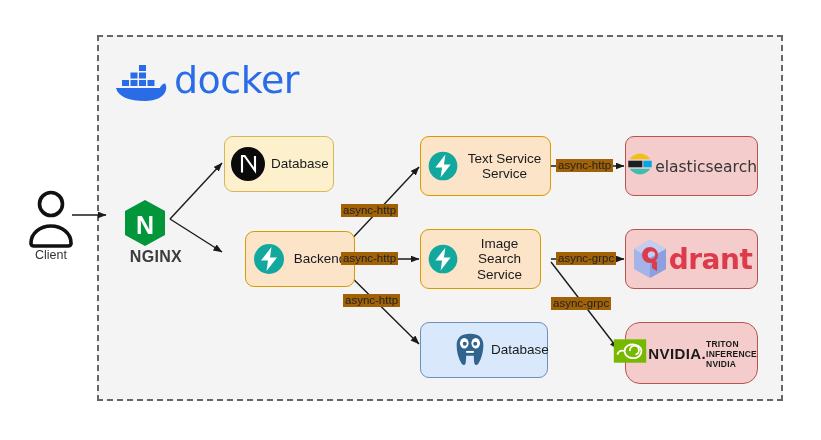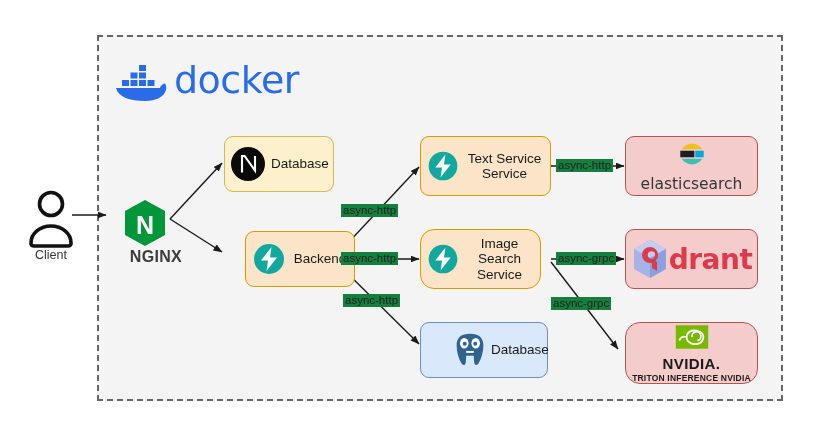--- a/index.html
+++ b/index.html
@@ -104,30 +104,30 @@
     font-family: "DejaVu Sans", sans-serif;
     letter-spacing: -0.5px;
     line-height: 46px;
   }
 
   
   .edge-label {
     position: absolute;
     font-size: 11.5px;
     color: #222222;
-    background: #15803d;
+    background: #a16207;
     padding: 0 2px;
     white-space: nowrap;
     line-height: 13px;
   }
 
   
   .store-stack {
     display: flex;
-    flex-direction: column;
+    flex-direction: row;
     align-items: center;
     justify-content: flex-end;
     width: 100%;
   }
   #elasticsearch-text {
     font-size: 15.5px;
     color: #353535;
     margin-top: 2px;
     font-family: "DejaVu Sans", sans-serif;
   }
@@ -242,21 +242,21 @@
       <circle cx="23" cy="23" r="15" fill="#12a89d"></circle>
       <polygon points="25.5,11 15,24.5 22,24.5 20.5,35 31,21.5 24,21.5" fill="#ffffff"></polygon>
     </svg>
   </span>
   <span class="node-label">
     <span>Text Service</span><br>
     <span>Service</span>
   </span>
 </div>
 
-<div class="abs node node-service" id="image-search-node" style="left:420px; top:229px; width:121px; height:60px;border-radius:14px;">
+<div class="abs node node-service" id="image-search-node" style="left:420px; top:229px; width:121px; height:60px;">
   <span class="node-icon">
     <svg width="44" height="44" viewBox="0 0 46 46">
       <circle cx="23" cy="23" r="15" fill="#12a89d"></circle>
       <polygon points="25.5,11 15,24.5 22,24.5 20.5,35 31,21.5 24,21.5" fill="#ffffff"></polygon>
     </svg>
   </span>
   <span class="node-label">
     <span>Image Search</span><br>
     <span>Service</span>
   </span>

